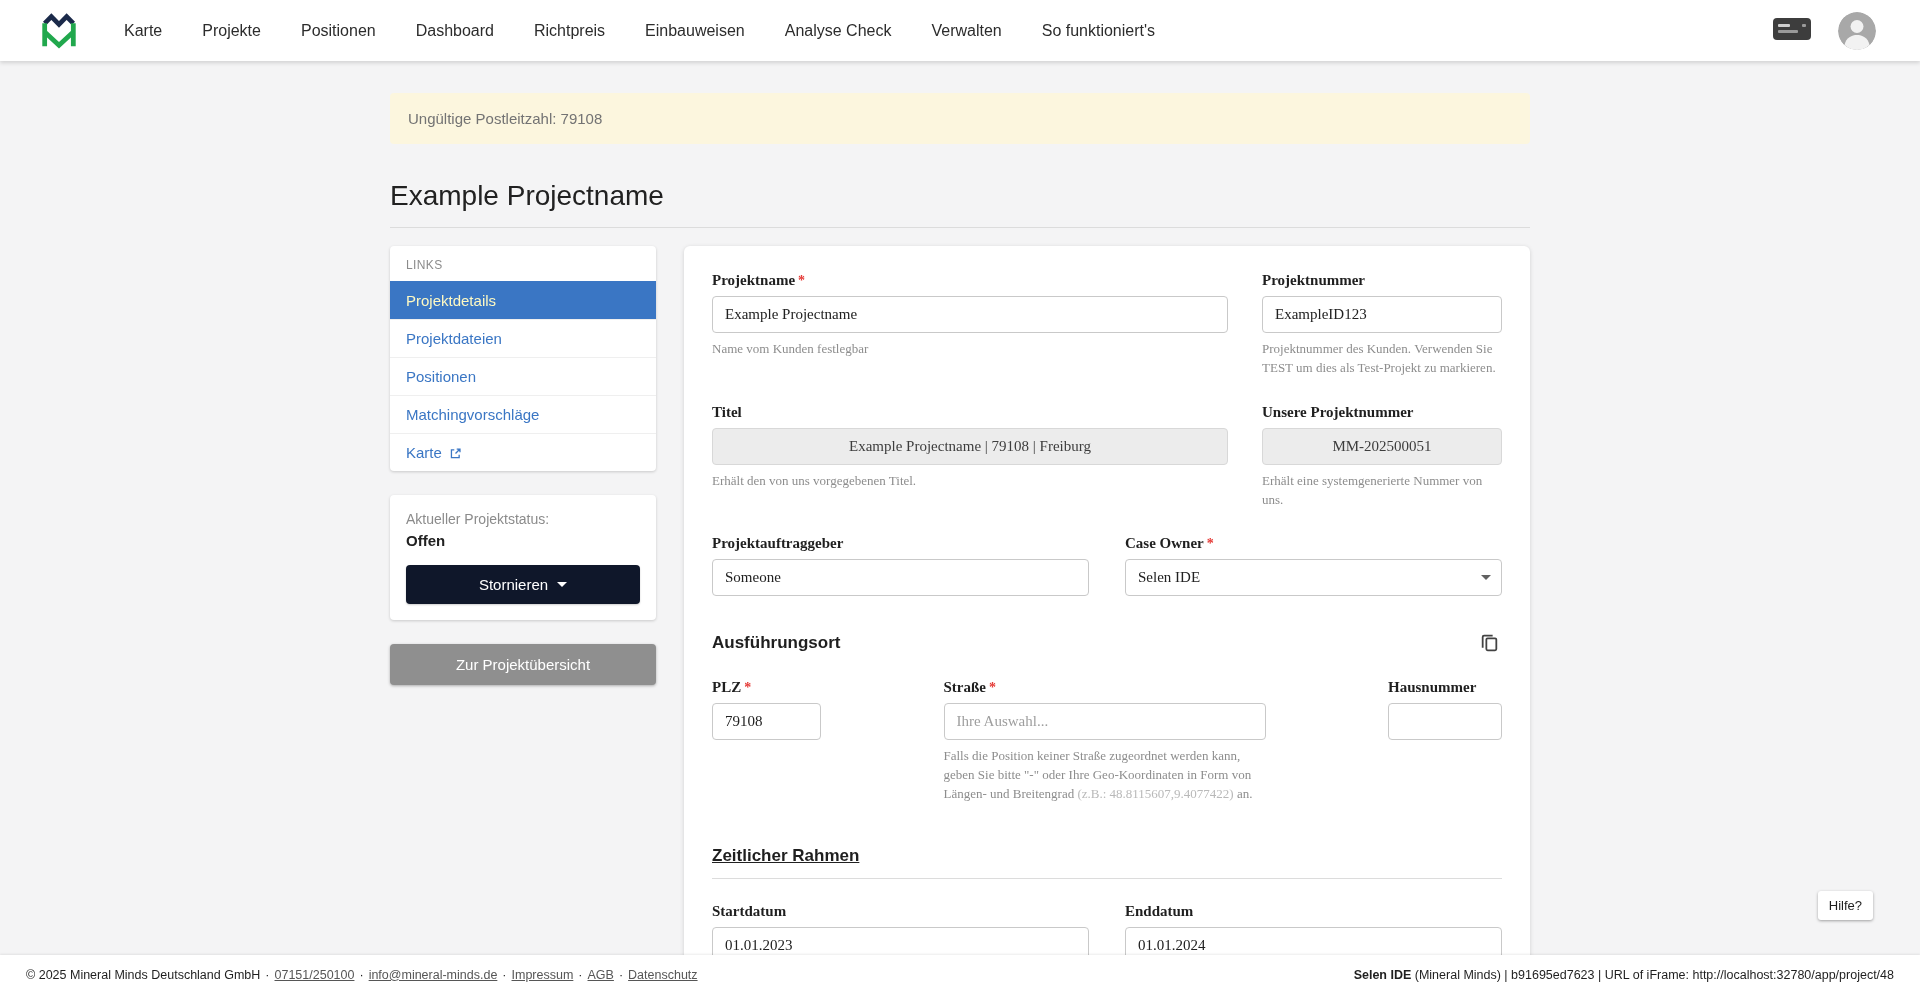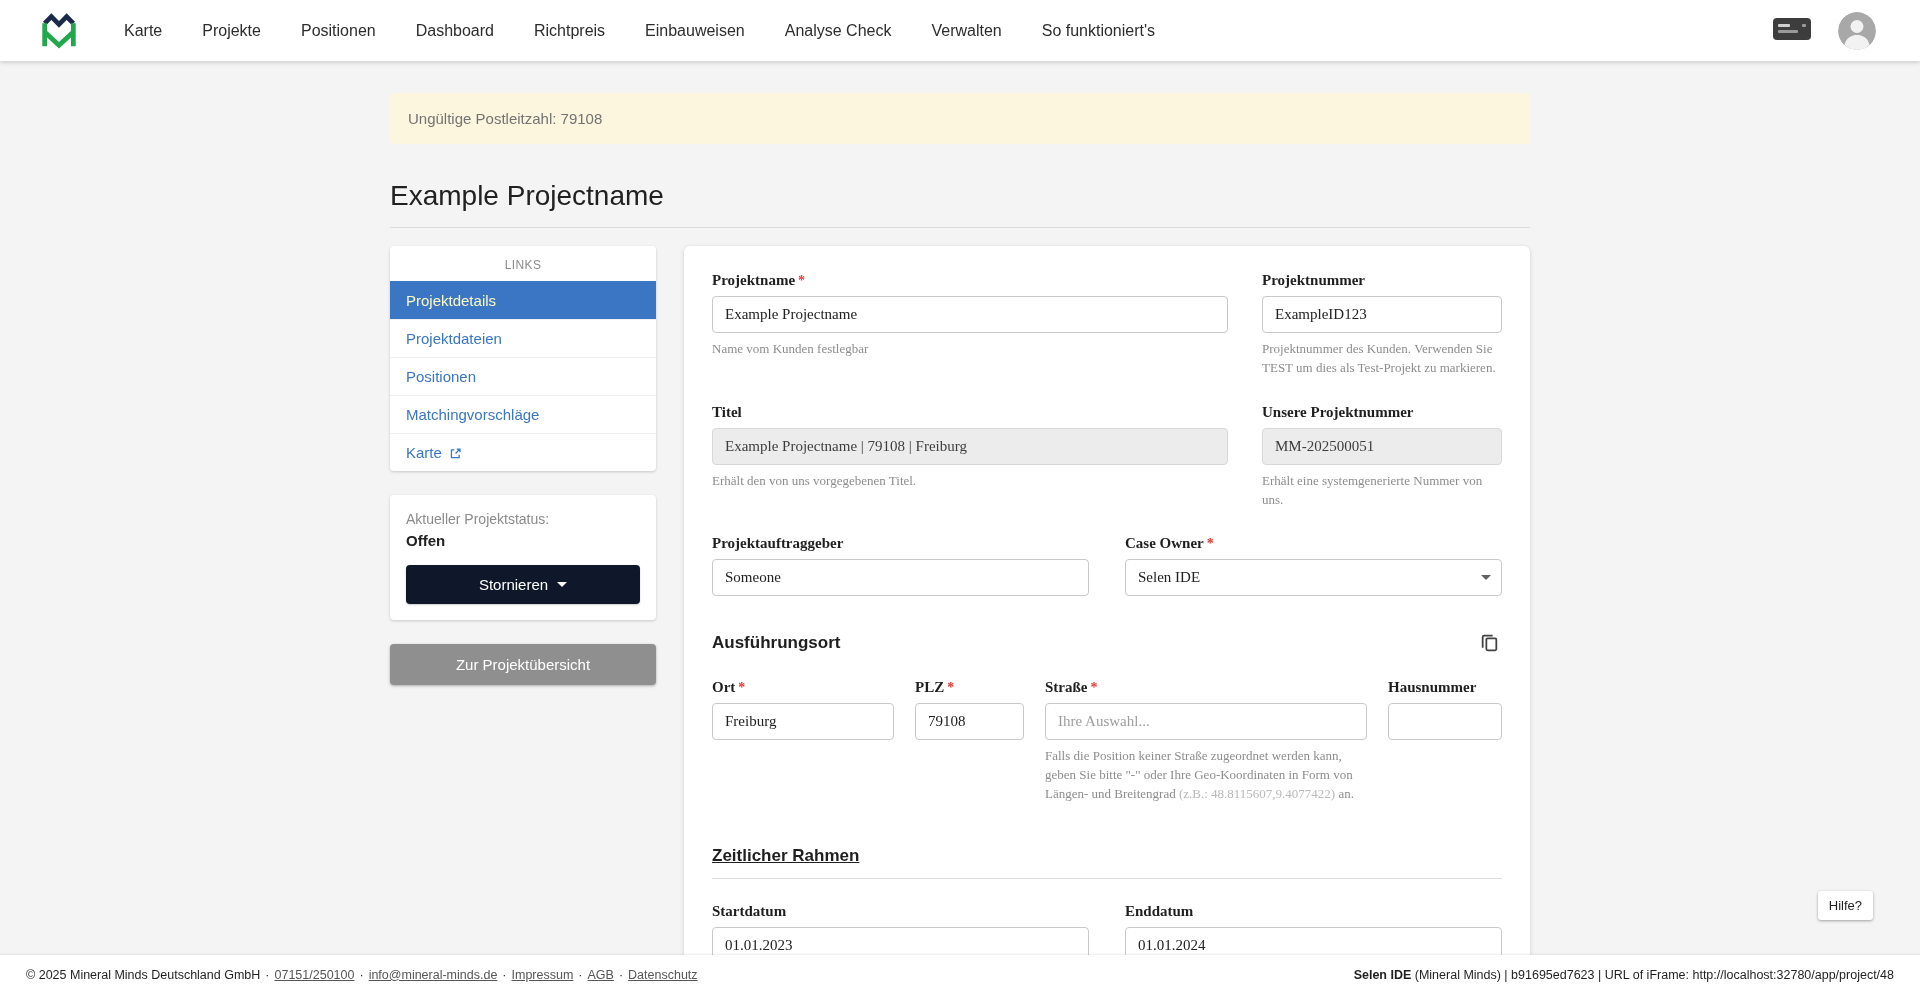--- a/index.html
+++ b/index.html
@@ -37,21 +37,21 @@
   .title-rule { border:0; border-top:1px solid #dcdcdc; margin-top:15px; }
 
   .content-row { display:flex; gap:28px; margin-top:18px; align-items:flex-start; }
 
   
   .sidebar { width:266px; flex:none; }
   .card {
     background:#fff; border-radius:4px; box-shadow:0 1px 3px rgba(0,0,0,.18);
   }
   .links-card { overflow:hidden; }
-  .links-header { padding:12px 16px 9px; font-size:12px; color:#8b8b8b; letter-spacing:.4px;text-align:center; }
+  .links-header { padding:12px 16px 9px; font-size:12px; color:#8b8b8b; letter-spacing:.4px; }
   .link-item {
     display:flex; align-items:center; gap:7px;
     padding:10px 16px; font-size:15px; color:#3a76c4;
     border-top:1px solid #efefef; cursor:pointer;
   }
   .link-item.selected { background:#3a76c4; color:#fef9c3; border-top-color:#3a76c4; }
   .ext-icon { width:13px; height:13px; display:inline-block; flex:none; }
 
   .status-card { margin-top:24px; padding:16px; }
   .status-label { font-size:14px; color:#8b8b8b; }
@@ -81,21 +81,21 @@
   .f-row { display:flex; justify-content:space-between; margin-bottom:26px;font-family:Liberation Serif, serif; }
   .f-row:last-child { margin-bottom:0; }
   .fld label { display:block; margin-bottom:7px; font-size:15px; font-weight:700; color:#1f1f1f; }
   .star { color:#e53935; margin-left:3px; font-size:14px; }
   .tinput {
     display:block; width:100%; height:37px; padding:0 12px;
     border:1px solid #c9c9c9; border-radius:4px; background:#fff;
     font-size:15px; color:#212121; font-family:inherit; outline:none;
   }
   .tinput::placeholder { color:#9e9e9e; }
-  .tinput:disabled { background:#ececec; color:#3d3d3d; border-color:#d8d8d8; }
+  .tinput:disabled { background:#ececec; color:#3d3d3d; border-color:#d8d8d8;text-align:center; }
   .helper { margin-top:7px; font-size:13px; color:#8d8d8d; line-height:1.45; }
   .helper .light { color:#b9b9b9; }
 
   .w516 { width:516px; } .w240 { width:240px; } .w377 { width:377px; }
   .w182 { width:182px; } .w109 { width:109px; } .w322 { width:322px; } .w114 { width:114px; }
 
   .select-box { position:relative; cursor:pointer; }
   .select-display {
     height:37px; border:1px solid #c9c9c9; border-radius:4px; background:#fff;
     padding:0 30px 0 12px; display:flex; align-items:center; font-size:15px; color:#212121;
@@ -274,26 +274,20 @@
           <h2>Ausführungsort</h2>
           <button class="copy-btn">
             <svg viewBox="0 0 20 20" width="21" height="21">
               <rect x="7" y="6" width="9.5" height="11.5" rx="1.2" fill="none" stroke="#424242" stroke-width="1.7"></rect>
               <path d="M13 3.5 H4.8 A1.3 1.3 0 0 0 3.5 4.8 V15" fill="none" stroke="#424242" stroke-width="1.7"></path>
             </svg>
           </button>
         </div>
 
         <div class="f-row">
-          <div class="fld w182">
-            <label>
-              <span>Ort</span><span class="star">*</span>
-            </label>
-            <input class="tinput" type="text" value="Freiburg" style="">
-          </div>
           <div class="fld w109">
             <label>
               <span>PLZ</span><span class="star">*</span>
             </label>
             <input class="tinput" type="text" value="79108" style="">
           </div>
           <div class="fld w322">
             <label>
               <span>Straße</span><span class="star">*</span>
             </label>

